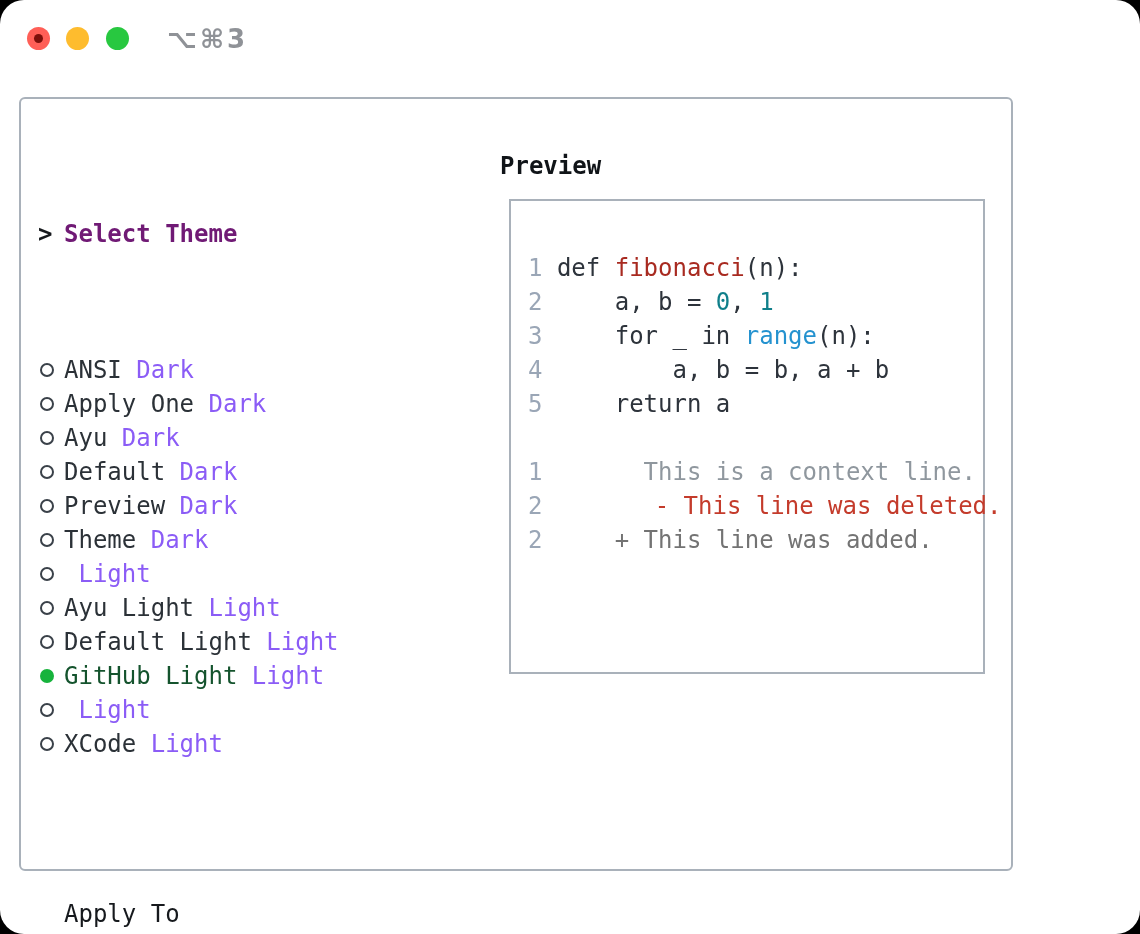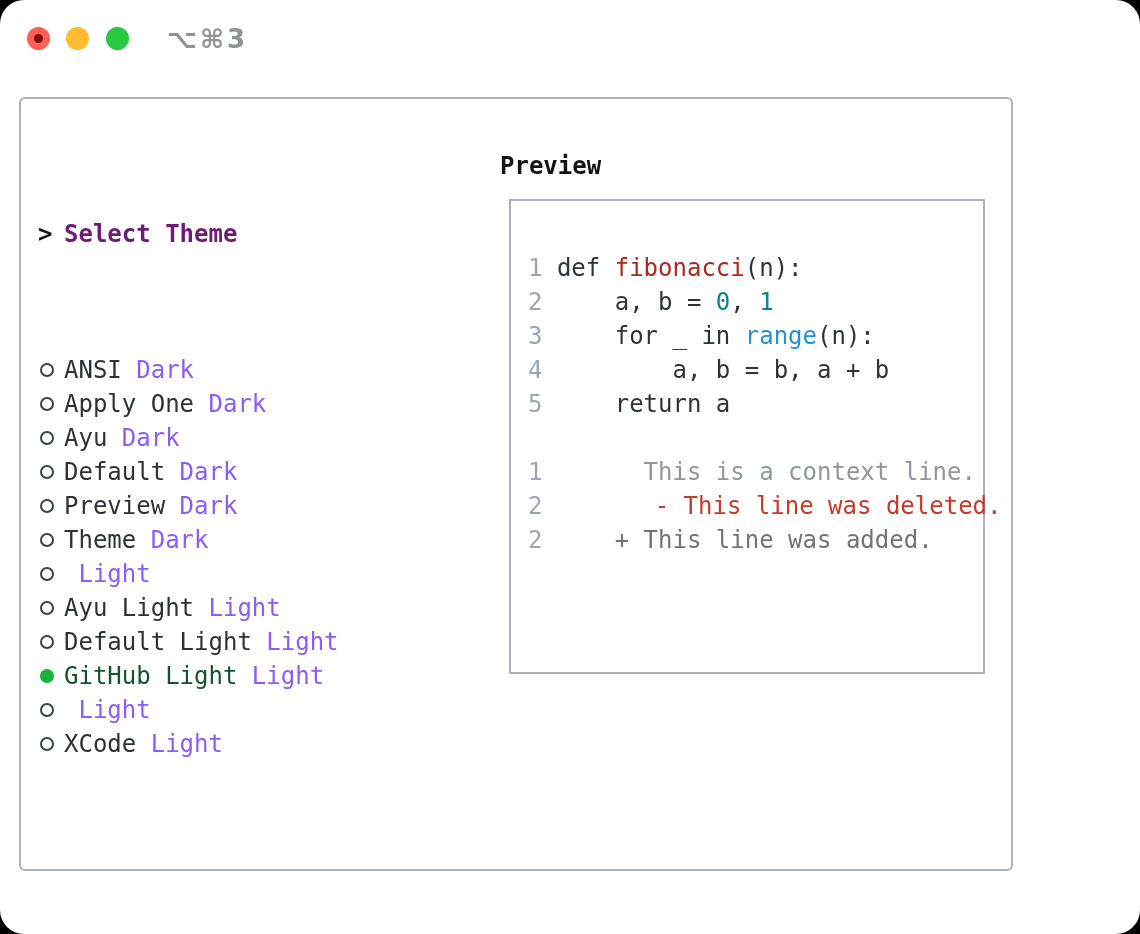--- a/index.html
+++ b/index.html
@@ -110,20 +110,24 @@
     <span class="marker"><span class="radio"></span></span>
     <span class="opt-label">GitHub Light</span><span class="opt-variant"> Light</span>
   </div><div class="row option">
     <span class="marker"><span class="radio"></span></span>
     <span class="opt-variant"> Light</span>
   </div><div class="row option">
     <span class="marker"><span class="radio"></span></span>
     <span class="opt-label">XCode</span><span class="opt-variant"> Light</span>
   </div></div>
 
+      <div class="row" style="margin-top:34px;">
+        <span class="marker"></span>
+        <span class="hdr2">Apply To</span>
+      </div>
 
       
 
       
     </div>
 
     <div class="preview-label">Preview</div>
 
     <div class="preview-box">
       <div class="codelines" id="code-lines"><div class="code-line"><span class="seg-ln">1 </span><span class="seg-code">def </span><span class="seg-func">fibonacci</span><span class="seg-code">(n):</span></div><div class="code-line"><span class="seg-ln">2 </span><span class="seg-code">    a, b = </span><span class="seg-num">0</span><span class="seg-code">, </span><span class="seg-num">1</span></div><div class="code-line"><span class="seg-ln">3 </span><span class="seg-code">    for _ in </span><span class="seg-builtin">range</span><span class="seg-code">(n):</span></div><div class="code-line"><span class="seg-ln">4 </span><span class="seg-code">        a, b = b, a + b</span></div><div class="code-line"><span class="seg-ln">5 </span><span class="seg-code">    return a</span></div><div class="code-line"></div><div class="code-line"><span class="seg-ln">1 </span><span class="seg-ctx">      This is a context line.</span></div><div class="code-line"><span class="seg-ln">2 </span><span class="seg-code">    </span><span class="seg-del">- This line was deleted.</span></div><div class="code-line"><span class="seg-ln">2 </span><span class="seg-code">    </span><span class="seg-add">+ This line was added.</span></div></div>

